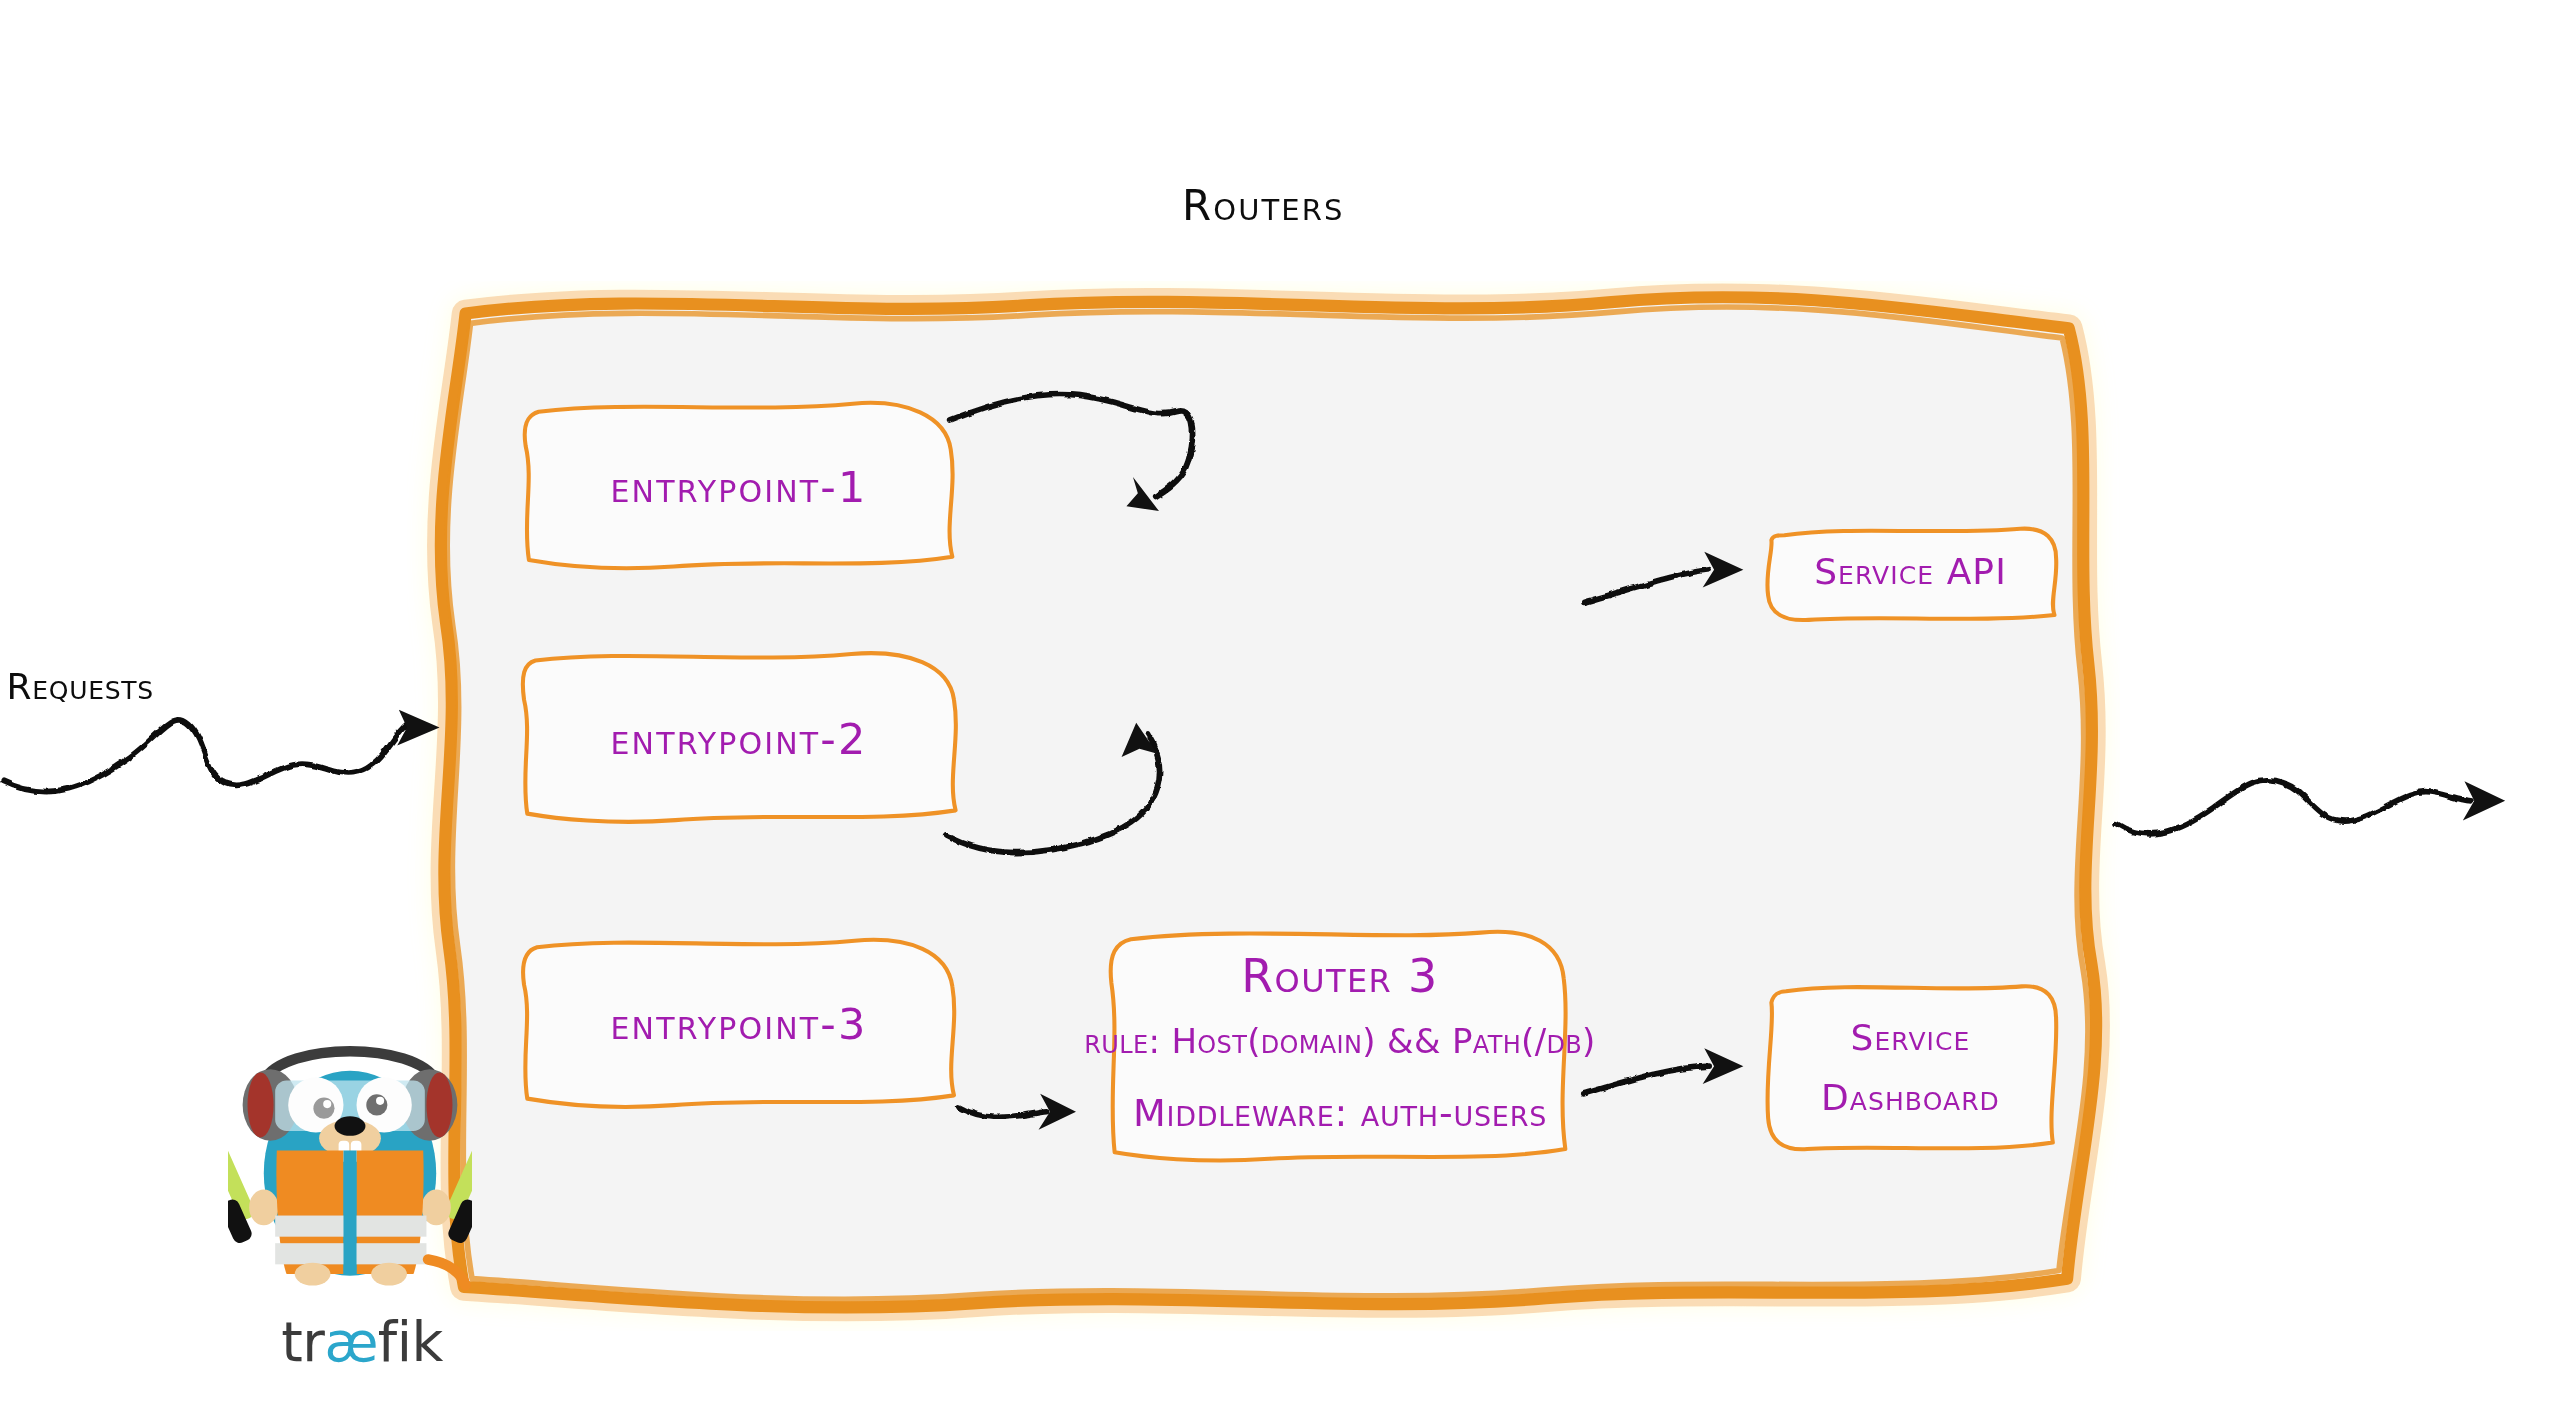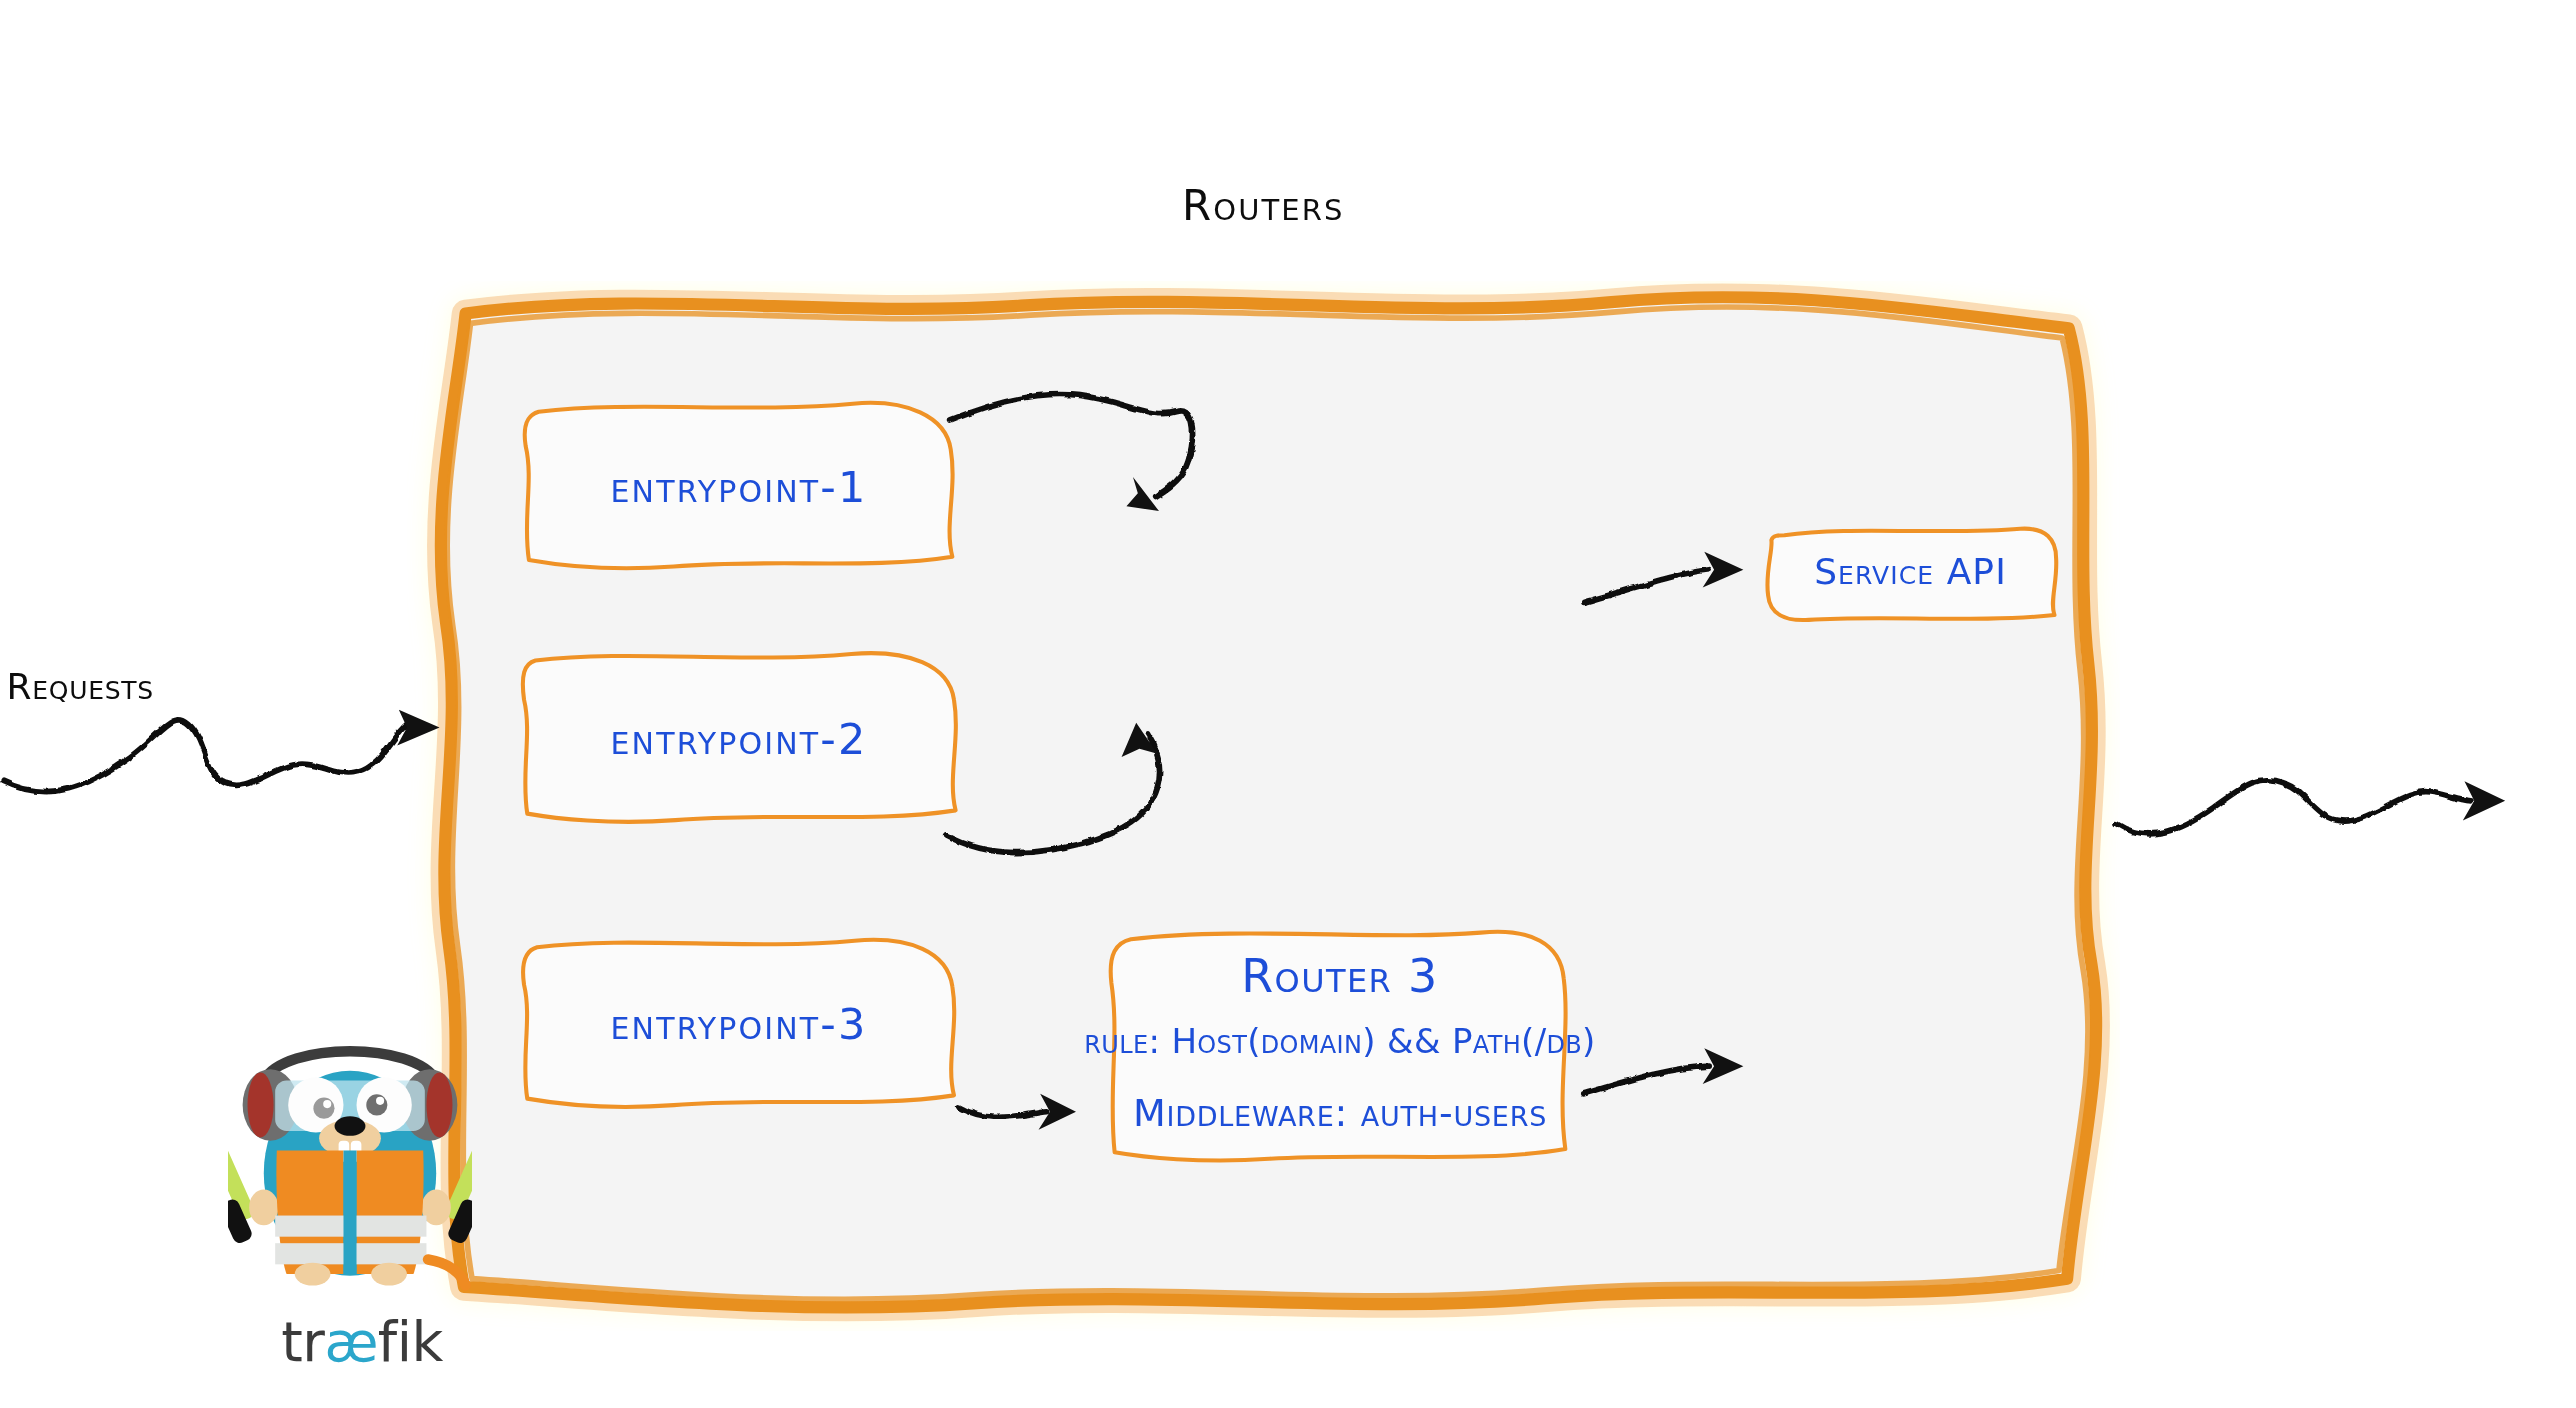--- a/index.html
+++ b/index.html
@@ -16,21 +16,21 @@
     height: 1408px;
     background: #ffffff;
     overflow: hidden;
   }
 
   
   .hand {
     font-family: "DejaVu Sans", sans-serif;
     font-variant: small-caps;
     font-weight: 400;
-    color: #1d4ed8;
+    color: #a21caf;
     letter-spacing: 0.02em;
     white-space: nowrap;
   }
 
   
   #routers-container {
     position: absolute;
     left: 407px;
     top: 281px;
     width: 1713px;
@@ -281,20 +281,32 @@
       <path d="M30,20 C110,8 230,20 320,12 C352,10 364,26 364,48
                C366,76 356,102 362,118
                C270,128 150,118 60,124 C30,126 12,116 10,94
                C6,66 16,38 14,26 C16,20 22,20 30,20 Z" fill="#fbfbfb" stroke="#ef9226" stroke-width="5" stroke-linecap="round" stroke-linejoin="round"></path>
     </svg>
     <div class="boxlabel">
       <span class="hand svc-text">Service API</span>
     </div>
   </div>
 
+  <div class="sketchbox" style="left:1760px; top:975px; width:301px; height:187px;">
+    <svg class="svgwrap" viewBox="0 0 370 230" preserveAspectRatio="none">
+      <path d="M32,20 C112,8 232,22 322,14 C354,12 364,30 364,54
+               C366,106 354,168 360,206
+               C268,220 148,208 58,214 C28,216 12,204 10,176
+               C6,122 18,62 14,34 C16,24 24,20 32,20 Z" fill="#fbfbfb" stroke="#ef9226" stroke-width="5" stroke-linecap="round" stroke-linejoin="round"></path>
+    </svg>
+    <div class="boxlabel">
+      <span class="hand svc-text">Service</span>
+      <span class="hand svc-text" style="margin-top:11.4px;">Dashboard</span>
+    </div>
+  </div>
 
   <svg id="arrows" viewBox="0 0 3165 1730">
     <defs>
       <filter id="rough">
         <feTurbulence type="fractalNoise" baseFrequency="0.055" numOctaves="3" seed="7" result="n"></feTurbulence>
         <feDisplacementMap in="SourceGraphic" in2="n" scale="6" xChannelSelector="R" yChannelSelector="G"></feDisplacementMap>
       </filter>
       <filter id="rough2">
         <feTurbulence type="fractalNoise" baseFrequency="0.07" numOctaves="3" seed="13" result="n"></feTurbulence>
         <feDisplacementMap in="SourceGraphic" in2="n" scale="5" xChannelSelector="R" yChannelSelector="G"></feDisplacementMap>

